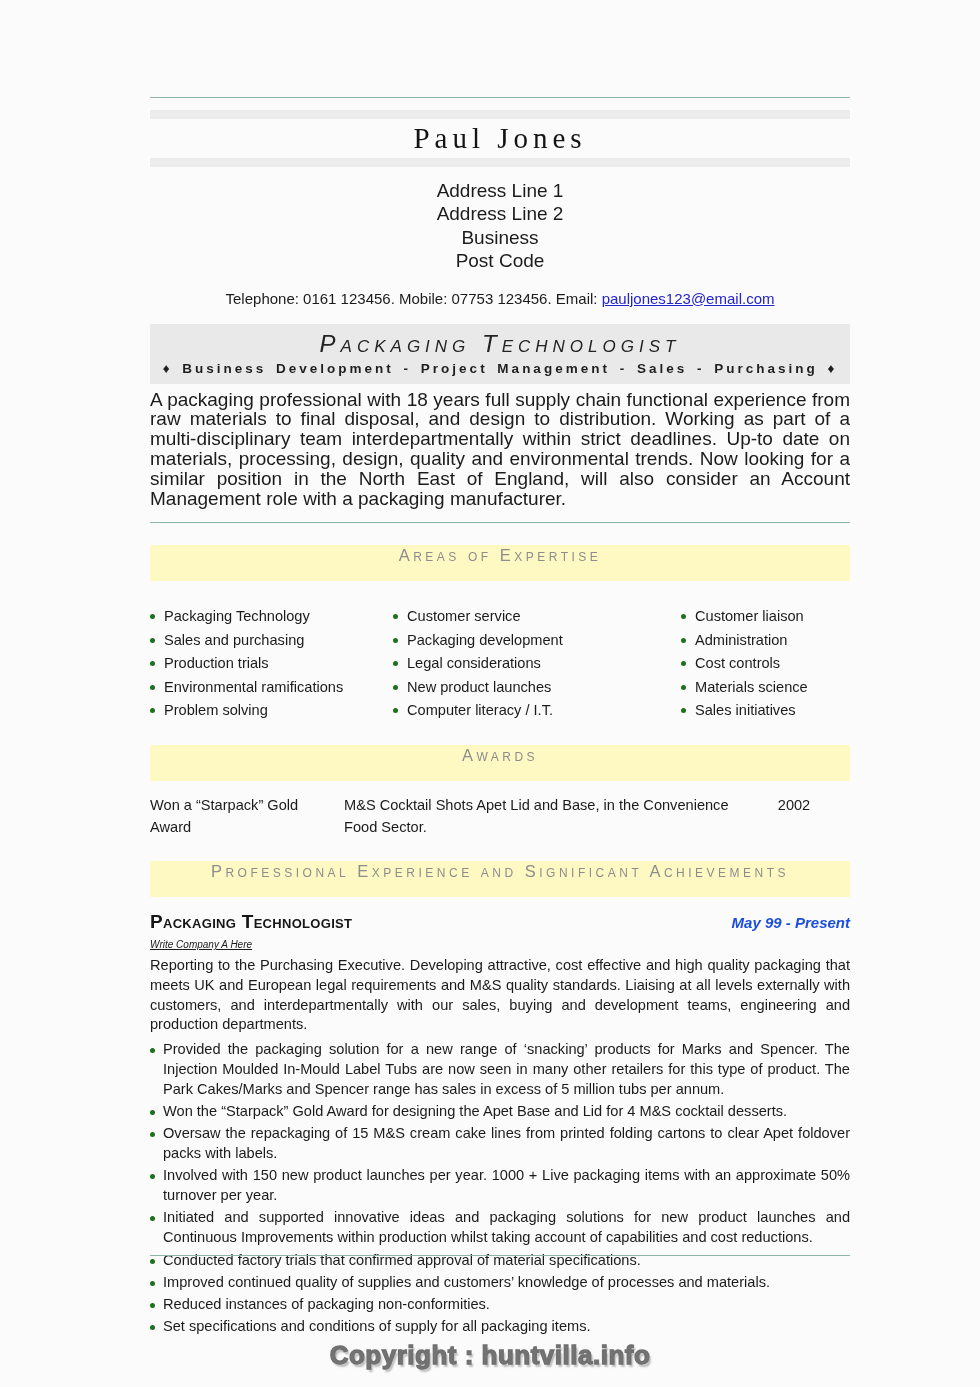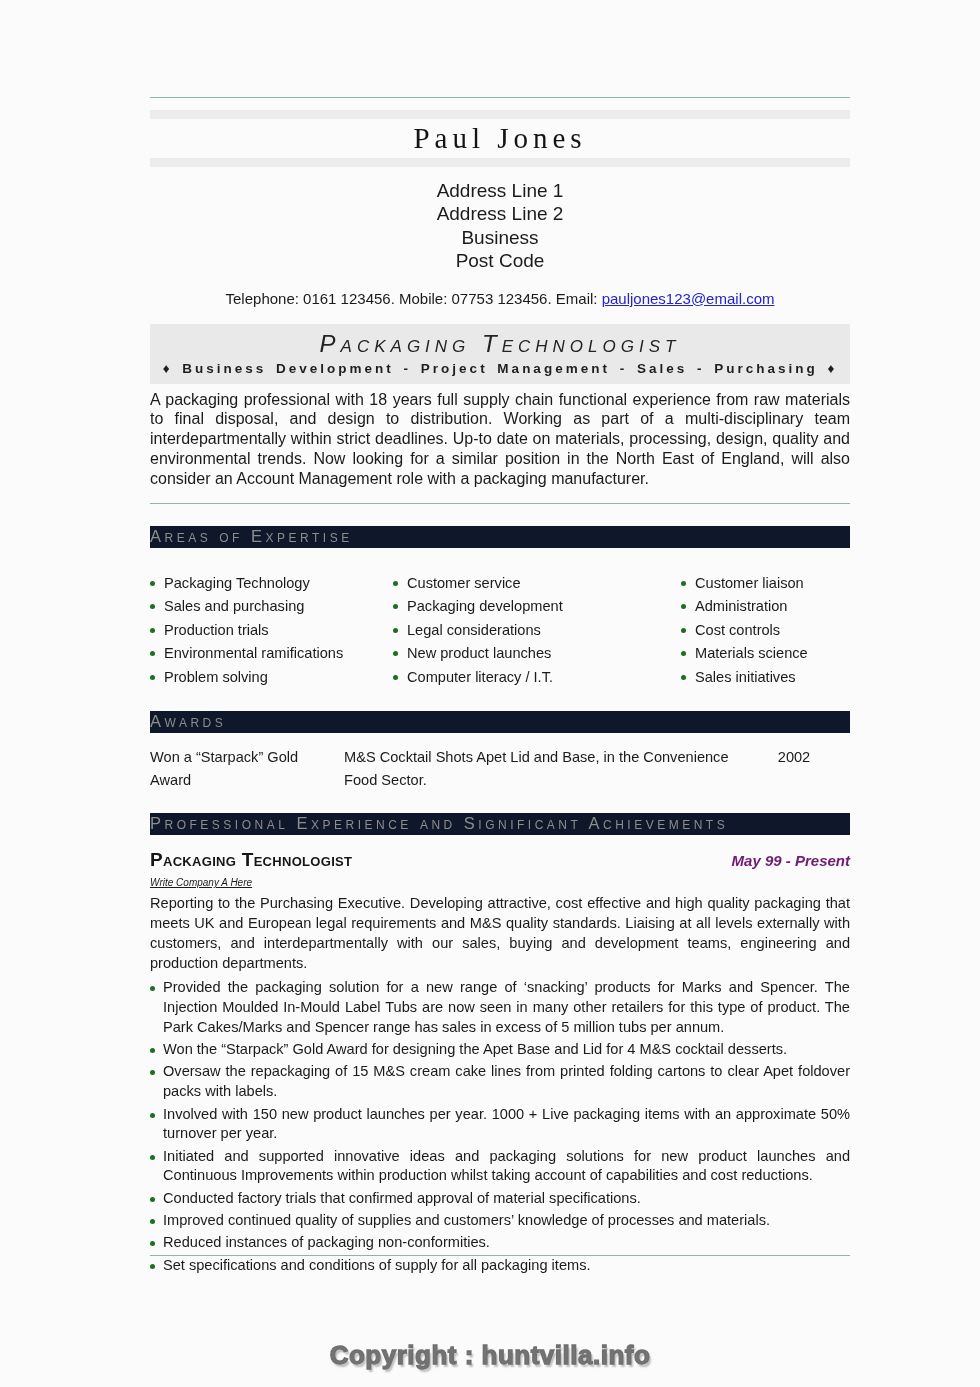--- a/index.html
+++ b/index.html
@@ -25,42 +25,42 @@
   .contact a { color:#2323cb; text-decoration:underline; }
   .headline { margin-top:17px; background:#e9e9e9; padding:5px 0 7px; text-align:center; }
   .headline-title {
     font-style:italic; font-variant:small-caps; font-size:24px;
     letter-spacing:5px; color:#232323; line-height:30px; font-weight:500;
   }
   .headline-sub {
     font-weight:bold; font-size:13.5px; letter-spacing:3px; word-spacing:3px;
     color:#1f1f1f; line-height:17px; margin-top:1px;
   }
-  .summary { margin-top:6px; font-size:16px; line-height:19.8px; text-align:justify; }
+  .summary { margin-top:6px; font-size:19px; line-height:19.8px; text-align:justify; }
   .rule2 { margin-top:14px; }
   .section-bar {
-    margin-top:22px; height:22px; line-height:20px; background:#0f172a;
-    font-variant:small-caps; font-size:16.5px;
+    margin-top:22px; height:36px; line-height:20px; background:#fef9c3;
+    text-align:center; font-variant:small-caps; font-size:16.5px;
     letter-spacing:3.5px; color:#8d8d8d; font-weight:500;
   }
   .expertise { margin-top:24px; display:flex; }
   .expertise ul { list-style:none; }
   .col-1 { width:243px; } .col-2 { width:288px; } .col-3 { flex:1; }
   .exp-item { font-size:14.6px; line-height:23.5px; white-space:nowrap; }
   .dot {
     display:inline-block; width:5px; height:5px; border-radius:50%;
     background:#1d701d; margin-right:9px; vertical-align:2px;
   }
   .awards-row { margin-top:13px; display:flex; font-size:14.6px; }
   .award-title { width:180px; font-weight:normal; line-height:22.5px; }
   .award-desc { width:394px; margin-left:14px; line-height:22.5px; }
   .award-year { flex:1; text-align:center; line-height:22.5px; }
   .job-header { margin-top:14px; display:flex; align-items:baseline; }
   .job-title { flex:1; font-weight:bold; font-variant:small-caps; font-size:19px; letter-spacing:0.3px; color:#161616; }
-  .job-dates { font-weight:bold; font-style:italic; font-size:15px; color:#701a75; }
+  .job-dates { font-weight:bold; font-style:italic; font-size:15px; color:#1d4ed8; }
   .company { margin-top:2px; font-style:italic; text-decoration:underline; font-size:10px; line-height:19px; }
   .intro { margin-top:2px; font-size:14.6px; line-height:19.8px; text-align:justify; }
   .bullets { margin-top:5px; list-style:none; }
   .bullets li {
     position:relative; padding-left:13px; font-size:14.6px;
     line-height:19.8px; text-align:justify; margin-bottom:2.5px;
   }
   .bullets li .dot2 {
     position:absolute; left:0; top:8px; width:5px; height:5px;
     border-radius:50%; background:#1d701d;

